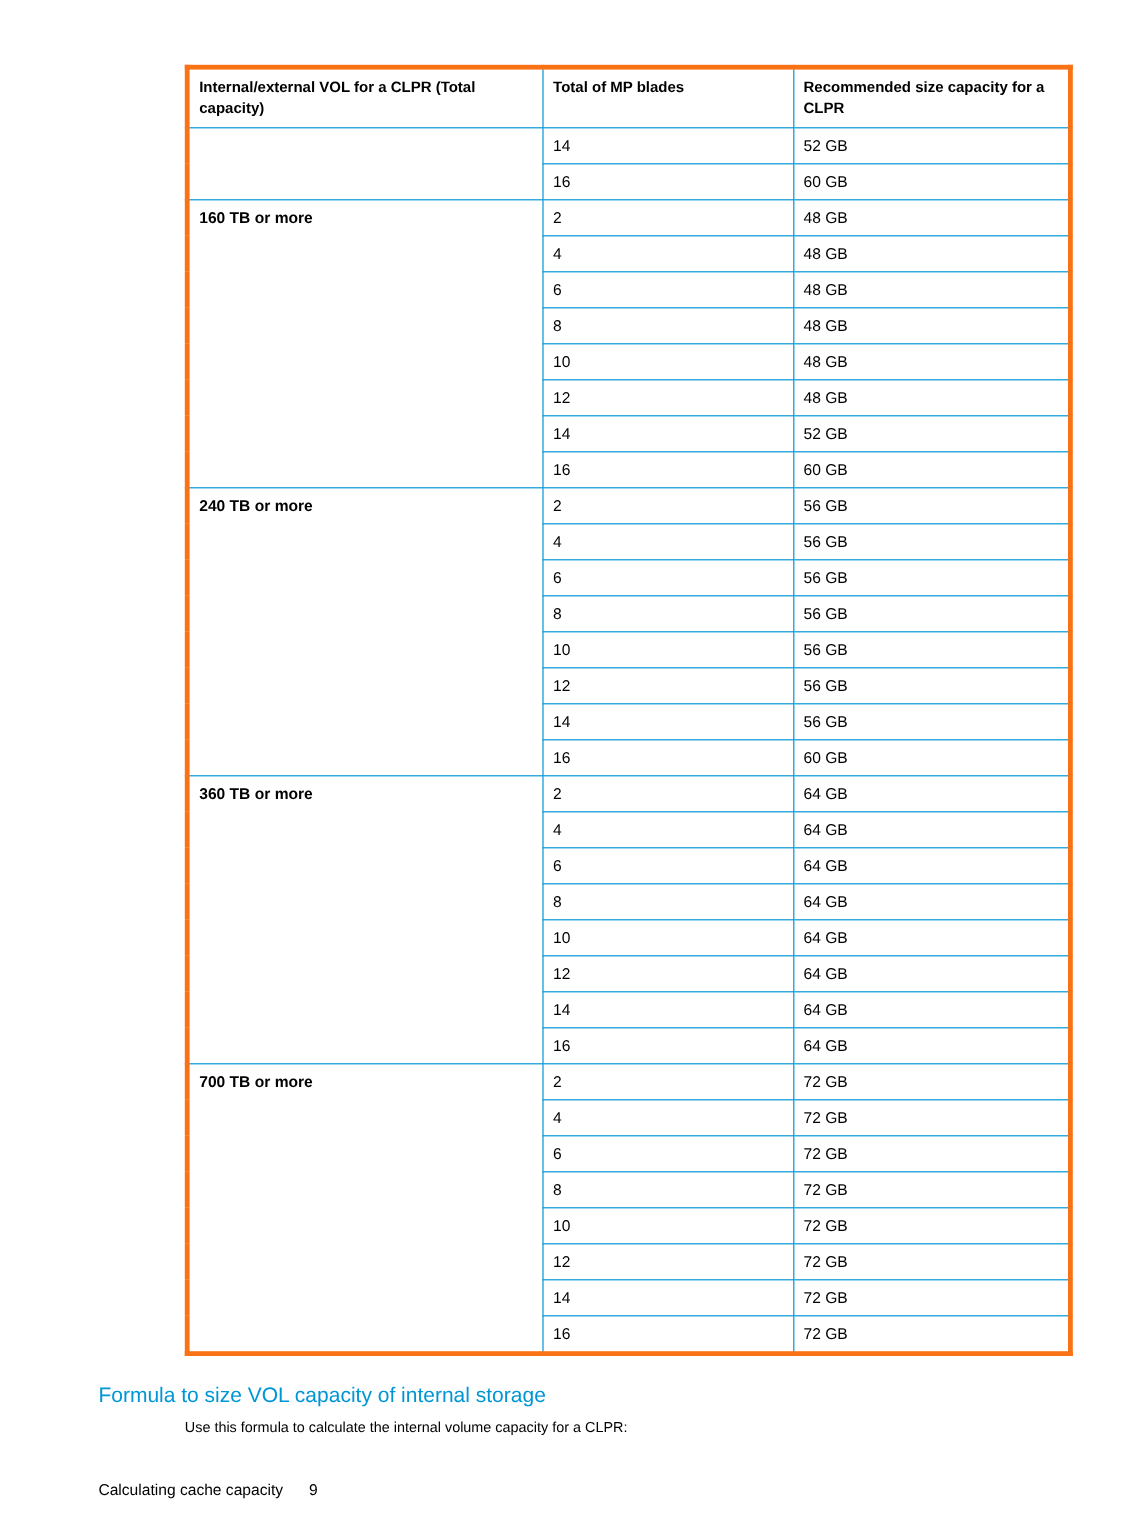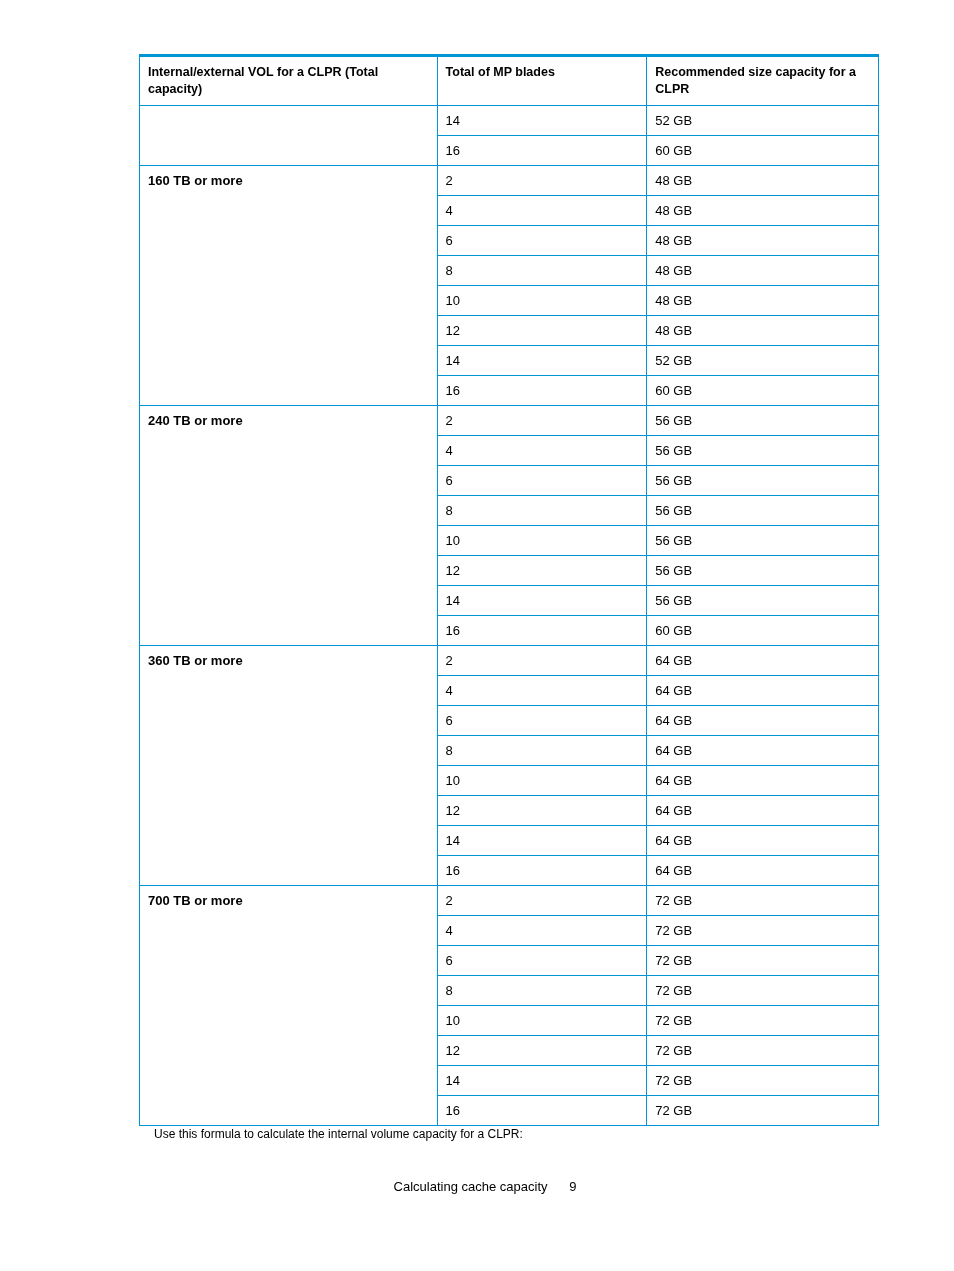--- a/index.html
+++ b/index.html
@@ -11,22 +11,22 @@
     width: 954px;
   }
   .page {
     padding: 54px 60px 40px 82px;
     box-sizing: border-box;
     width: 954px;
   }
   table {
     border-collapse: collapse;
     width: 740px;
-    margin-left: 57px;
-    border: 1px solid #f97316;
+    margin-left: 72px;
+    border: 4px solid #f97316;
   }
   th {
     font-size: 12.5px;
     font-weight: bold;
     text-align: left;
     padding: 7px 8px 7px 8px;
     border-top: 3px solid #0096d6;
     border-bottom: 1px solid #0096d6;
     border-left: 1px solid #0096d6;
     border-right: 1px solid #0096d6;
@@ -54,21 +54,21 @@
     font-weight: normal;
     margin: 22px 0 8px 0;
   }
   .body-text {
     font-size: 12px;
     margin: 0 0 0 72px;
     line-height: 1.4;
   }
   .footer {
     margin-top: 36px;
-    text-align: center;
+    text-align: left;
     font-size: 13px;
     padding-right: 6px;
   }
   .footer .pn {
     display: inline-block;
     margin-left: 18px;
   }
 </style>
 </head>
 <body>
@@ -226,20 +226,21 @@
           <td>14</td>
           <td>72 GB</td>
         </tr>
         <tr>
           <td>16</td>
           <td>72 GB</td>
         </tr>
       </tbody>
   </table>
 
+  <div class="section-heading">Formula to size VOL capacity of internal storage</div>
   <p class="body-text">Use this formula to calculate the internal volume capacity for a CLPR:</p>
 
   <div class="footer">
     <span>Calculating cache capacity</span>
     <span class="pn">9</span>
   </div>
 
 </div>
 
 </body></html>

